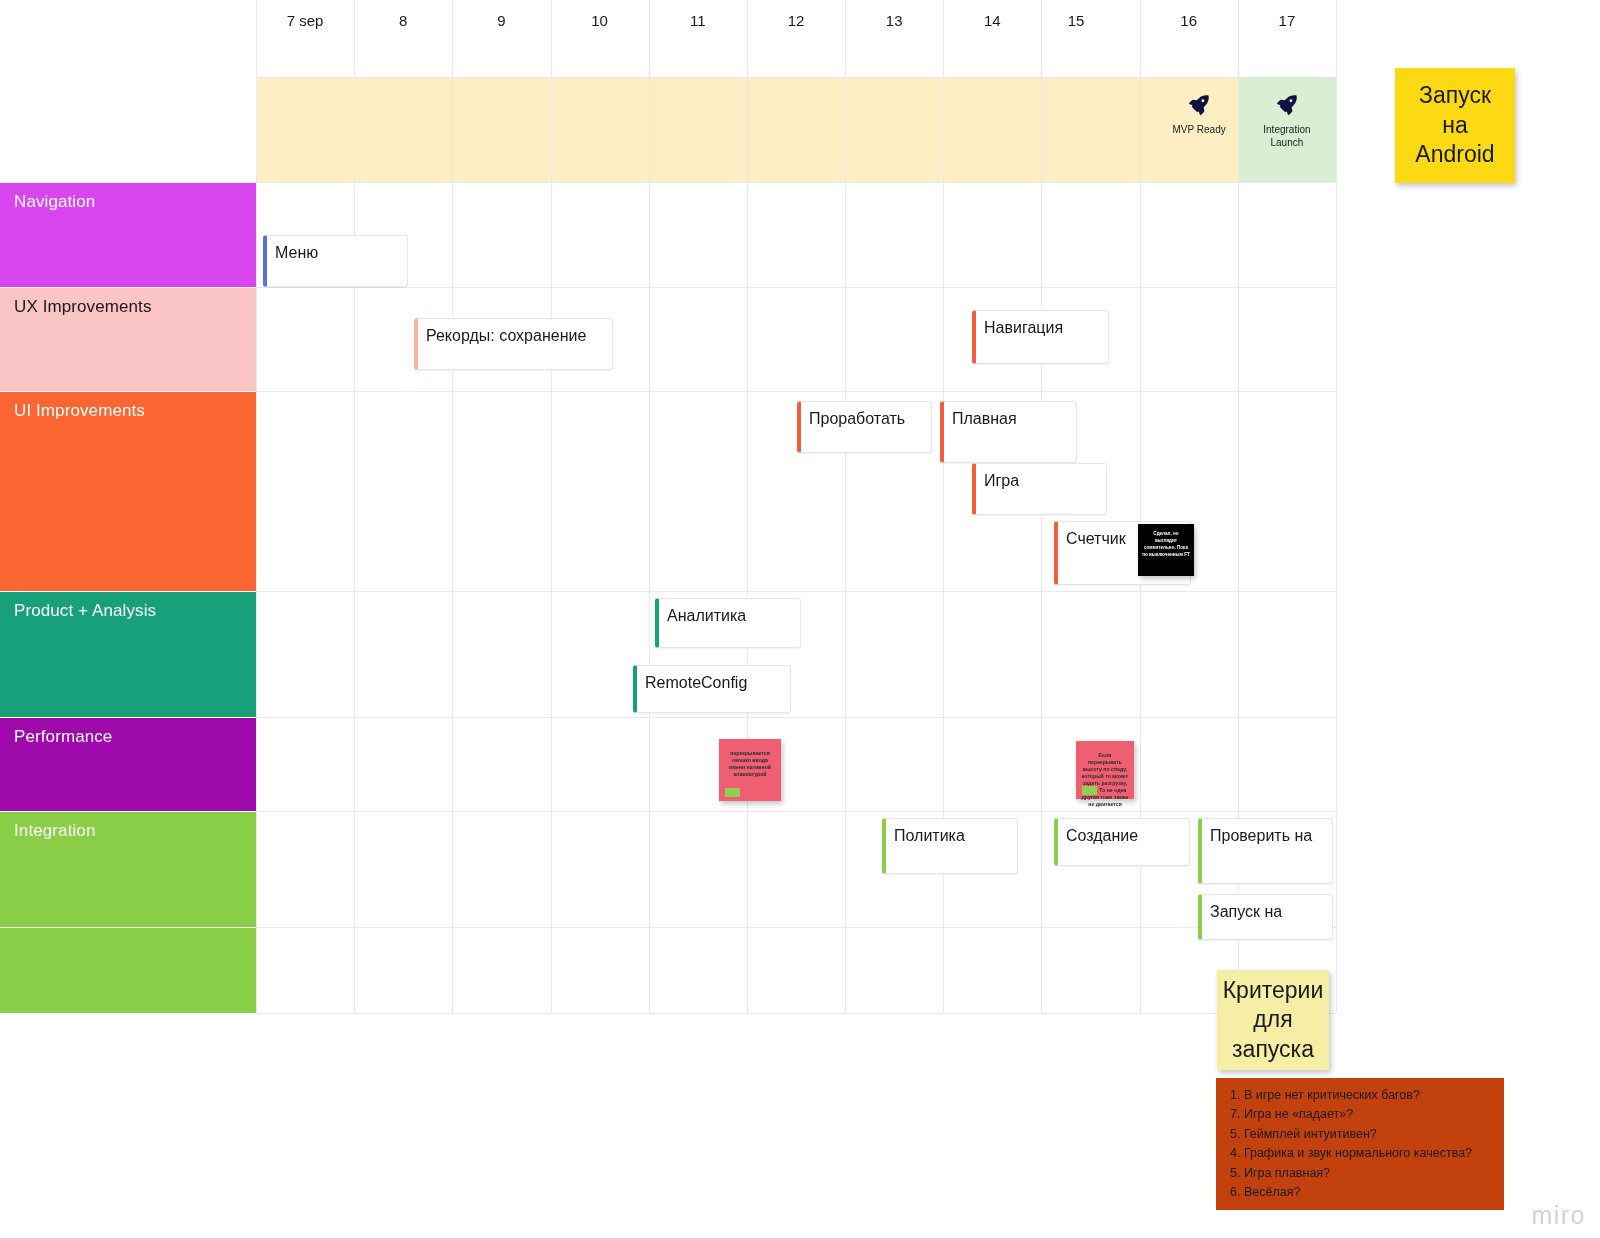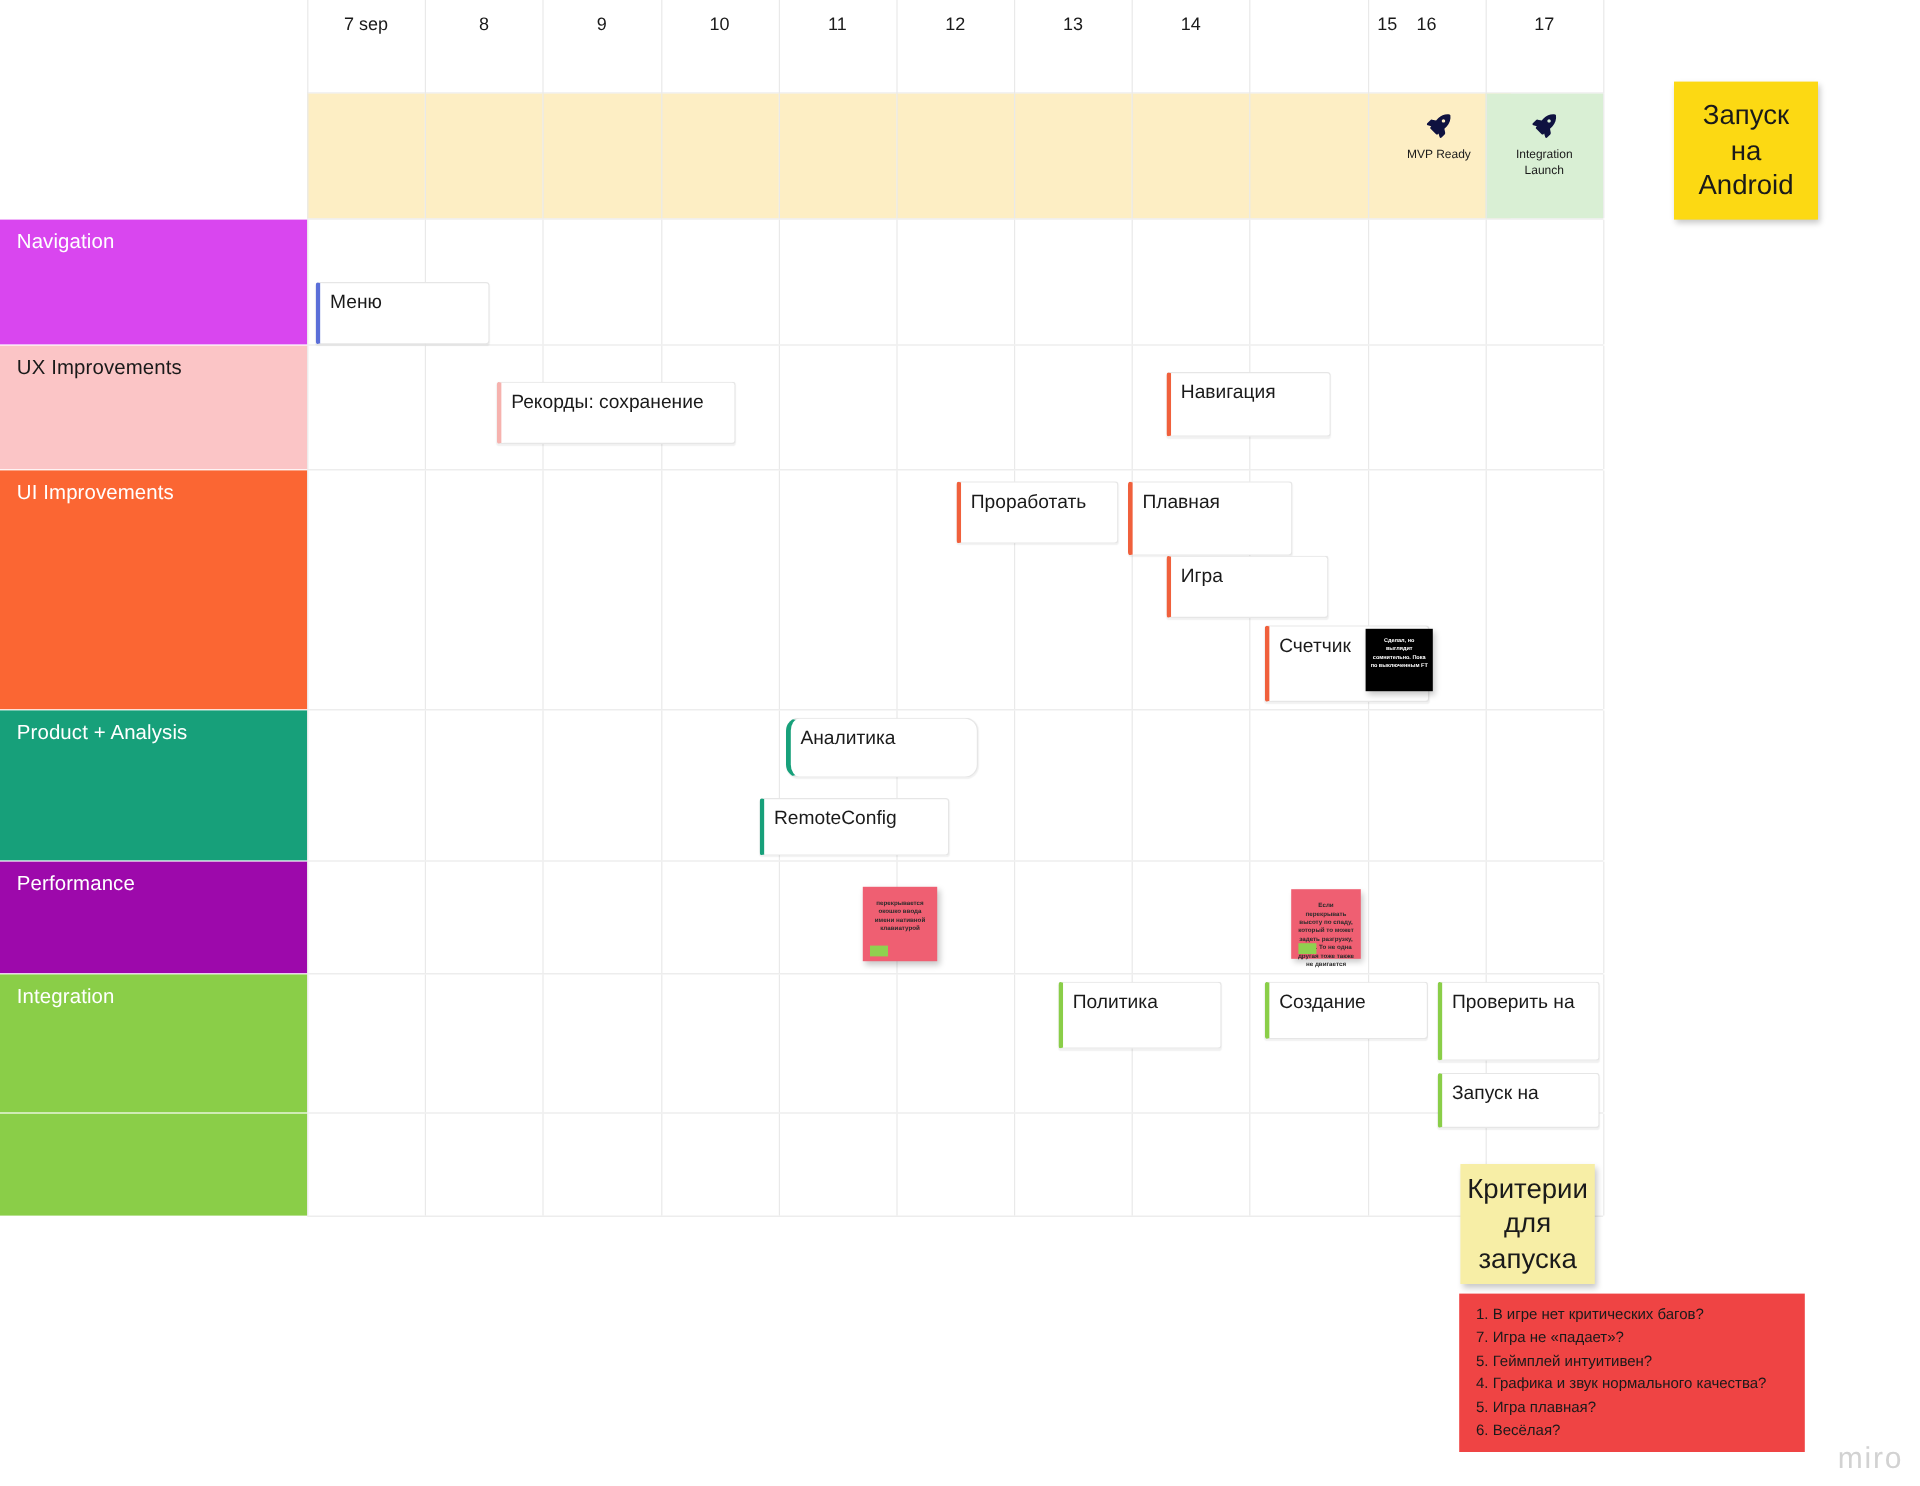--- a/index.html
+++ b/index.html
@@ -192,21 +192,21 @@
         <div class="hdr-cell" style="left: 550.545px; width: 98.1818px;">10</div>
         <div class="col-line" style="left: 550.545px;"></div>
         <div class="hdr-cell" style="left: 648.727px; width: 98.1818px;">11</div>
         <div class="col-line" style="left: 648.727px;"></div>
         <div class="hdr-cell" style="left: 746.909px; width: 98.1818px;">12</div>
         <div class="col-line" style="left: 746.909px;"></div>
         <div class="hdr-cell" style="left: 845.091px; width: 98.1818px;">13</div>
         <div class="col-line" style="left: 845.091px;"></div>
         <div class="hdr-cell" style="left: 943.273px; width: 98.1818px;">14</div>
         <div class="col-line" style="left: 943.273px;"></div>
-        <div class="hdr-cell" style="left: 1092px; width: 98.1818px; padding-left: 30px;">15</div>
+        <div class="hdr-cell" style="left: 1012px; width: 98.1818px; padding-left: 30px;">15</div>
         <div class="col-line" style="left: 1041.45px;"></div>
         <div class="hdr-cell" style="left: 1139.64px; width: 98.1818px;">16</div>
         <div class="col-line" style="left: 1139.64px;"></div>
         <div class="hdr-cell" style="left: 1237.82px; width: 98.1818px;">17</div>
         <div class="col-line" style="left: 1237.82px;"></div>
         <div class="col-line" style="left: 1336px;"></div>
         <div class="row-sep" style="top: 77px;"></div>
       </div>
 
     <div id="rows-host">
@@ -376,21 +376,21 @@
   </div>
 
   <div id="overlay-host">
       <div class="card" style="left: 263px; top: 235px; width: 145px; height: 52px; border-left-color: rgb(91, 111, 216);"><span>Меню</span></div>
       <div class="card" style="left: 414px; top: 318px; width: 199px; height: 52px; border-left-color: rgb(246, 178, 174);"><span>Рекорды: сохранение</span></div>
       <div class="card" style="left: 972px; top: 310px; width: 137px; height: 54px; border-left-color: rgb(240, 96, 60);"><span>Навигация</span></div>
       <div class="card" style="left: 797px; top: 401px; width: 135px; height: 52px; border-left-color: rgb(240, 96, 60);"><span>Проработать</span></div>
       <div class="card" style="left: 940px; top: 401px; width: 137px; height: 62px; border-left-color: rgb(240, 96, 60);"><span>Плавная</span></div>
       <div class="card" style="left: 972px; top: 463px; width: 135px; height: 52px; border-left-color: rgb(240, 96, 60);"><span>Игра</span></div>
       <div class="card" style="left: 1054px; top: 521px; width: 137px; height: 64px; border-left-color: rgb(240, 96, 60);"><span>Счетчик</span></div>
-      <div class="card" style="left: 655px; top: 598px; width: 160px; height: 50px; border-left-color: rgb(23, 160, 122); border-radius: 11px;"><span>Аналитика</span></div>
+      <div class="card" style="left: 655px; top: 598px; width: 146px; height: 50px; border-left-color: rgb(23, 160, 122);"><span>Аналитика</span></div>
       <div class="card" style="left: 633px; top: 665px; width: 158px; height: 48px; border-left-color: rgb(23, 160, 122);"><span>RemoteConfig</span></div>
       <div class="card" style="left: 882px; top: 818px; width: 136px; height: 56px; border-left-color: rgb(138, 206, 72);"><span>Политика</span></div>
       <div class="card" style="left: 1054px; top: 818px; width: 136px; height: 48px; border-left-color: rgb(138, 206, 72);"><span>Создание</span></div>
       <div class="card" style="left: 1198px; top: 818px; width: 135px; height: 66px; border-left-color: rgb(138, 206, 72);"><span>Проверить на</span></div>
       <div class="card" style="left: 1198px; top: 894px; width: 135px; height: 46px; border-left-color: rgb(138, 206, 72);"><span>Запуск на</span></div>
       <div class="sticky sticky-big" style="left: 1395px; top: 68px; width: 120px; height: 115px; background: rgb(252, 217, 19);">
         <div>
           <span style="display:block">Запуск</span>
           <span style="display:block">на</span>
           <span style="display:block">Android</span>
@@ -409,21 +409,21 @@
       </div>
       <div class="sticky sticky-small" style="left: 1076px; top: 741px; width: 58px; height: 58px; background: rgb(239, 95, 114);">
         <div>Если перекрывать высоту по спаду, который то может задеть разгрузку, ниже. То не одна другая тоже также не двигается</div>
         <span class="sticky-tag" style="background: rgb(143, 209, 79);"></span>
       </div>
       <div class="sticky sticky-black" style="left: 1138px; top: 524px; width: 56px; height: 52px; background: rgb(0, 0, 0);">
         <div>Сделал, но выглядит сомнительно. Пока по выключенным FT</div>
       </div>
     </div>
 
-  <div class="criteria-list" id="criteria-list" style="left: 1216px; top: 1078px; width: 288px; background: #ef4444;">
+  <div class="criteria-list" id="criteria-list" style="left: 1216px; top: 1078px; width: 288px; background: #c2410c;">
       <div>1. В игре нет критических багов?</div>
       <div>7. Игра не «падает»?</div>
       <div>5. Геймплей интуитивен?</div>
       <div>4. Графика и звук нормального качества?</div>
       <div>5. Игра плавная?</div>
       <div>6. Весёлая?</div>
     </div>
 
   <div id="miro-watermark">miro</div>
 </div>

